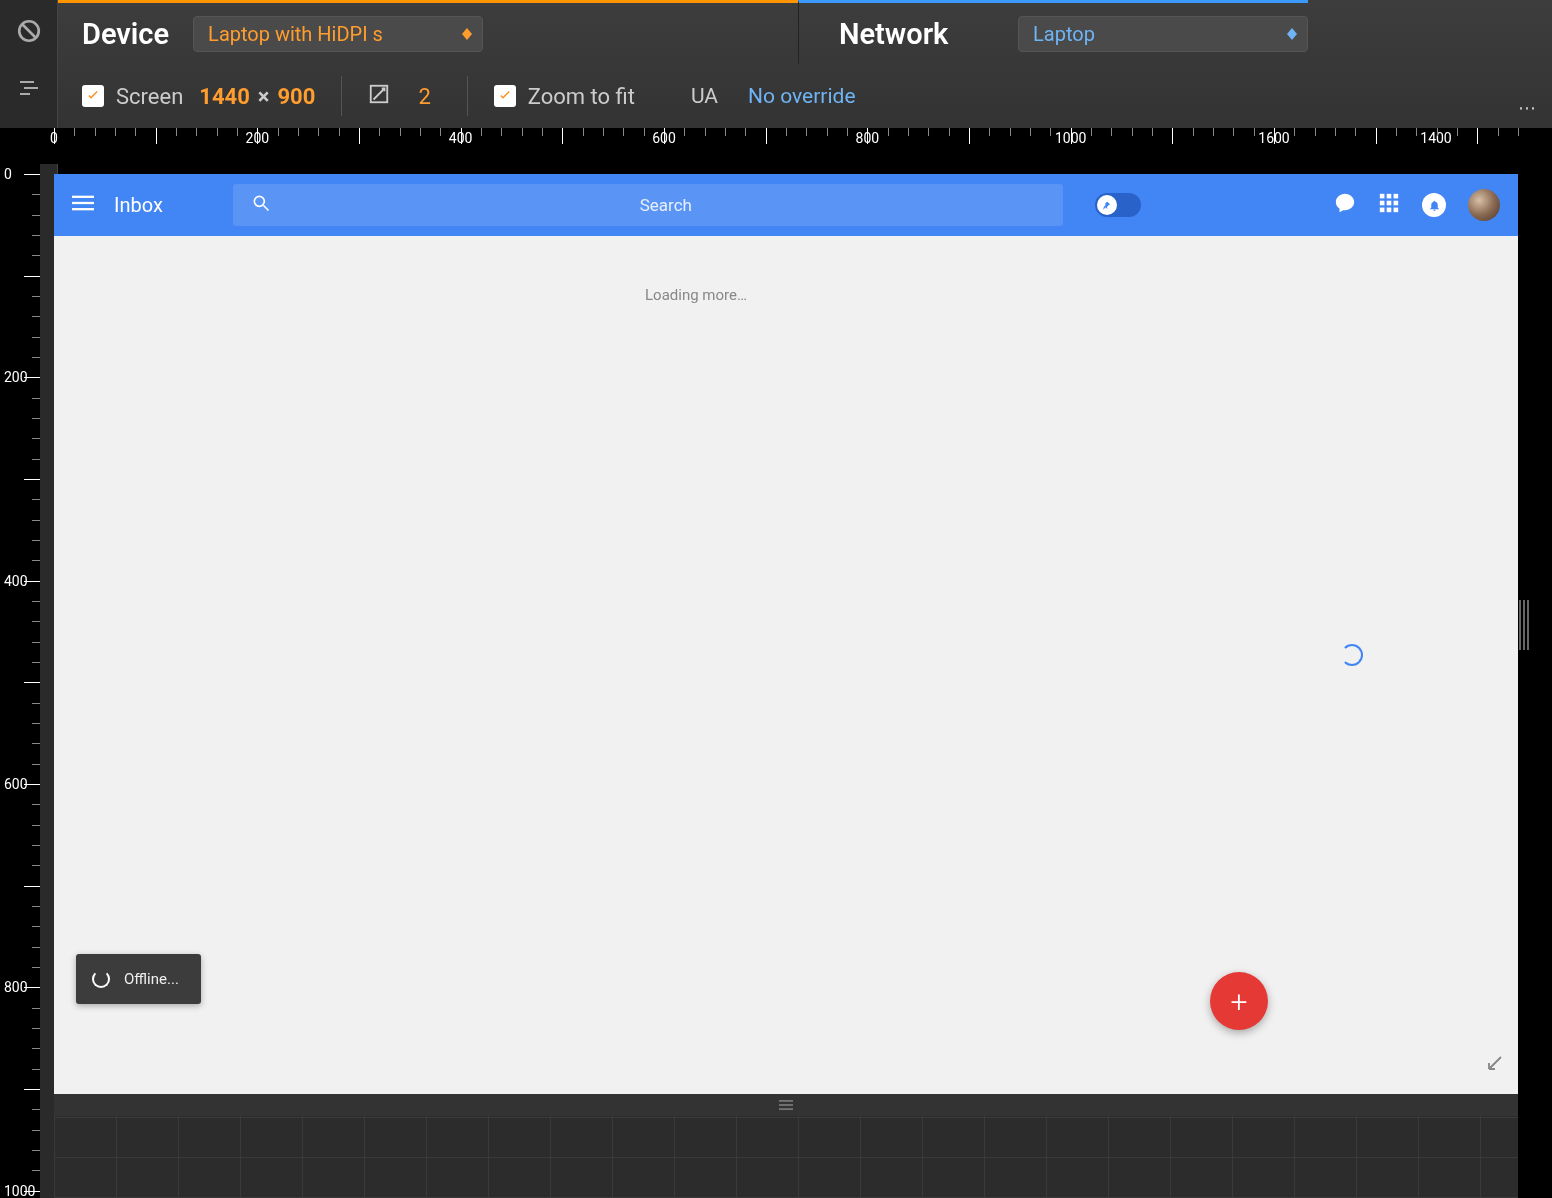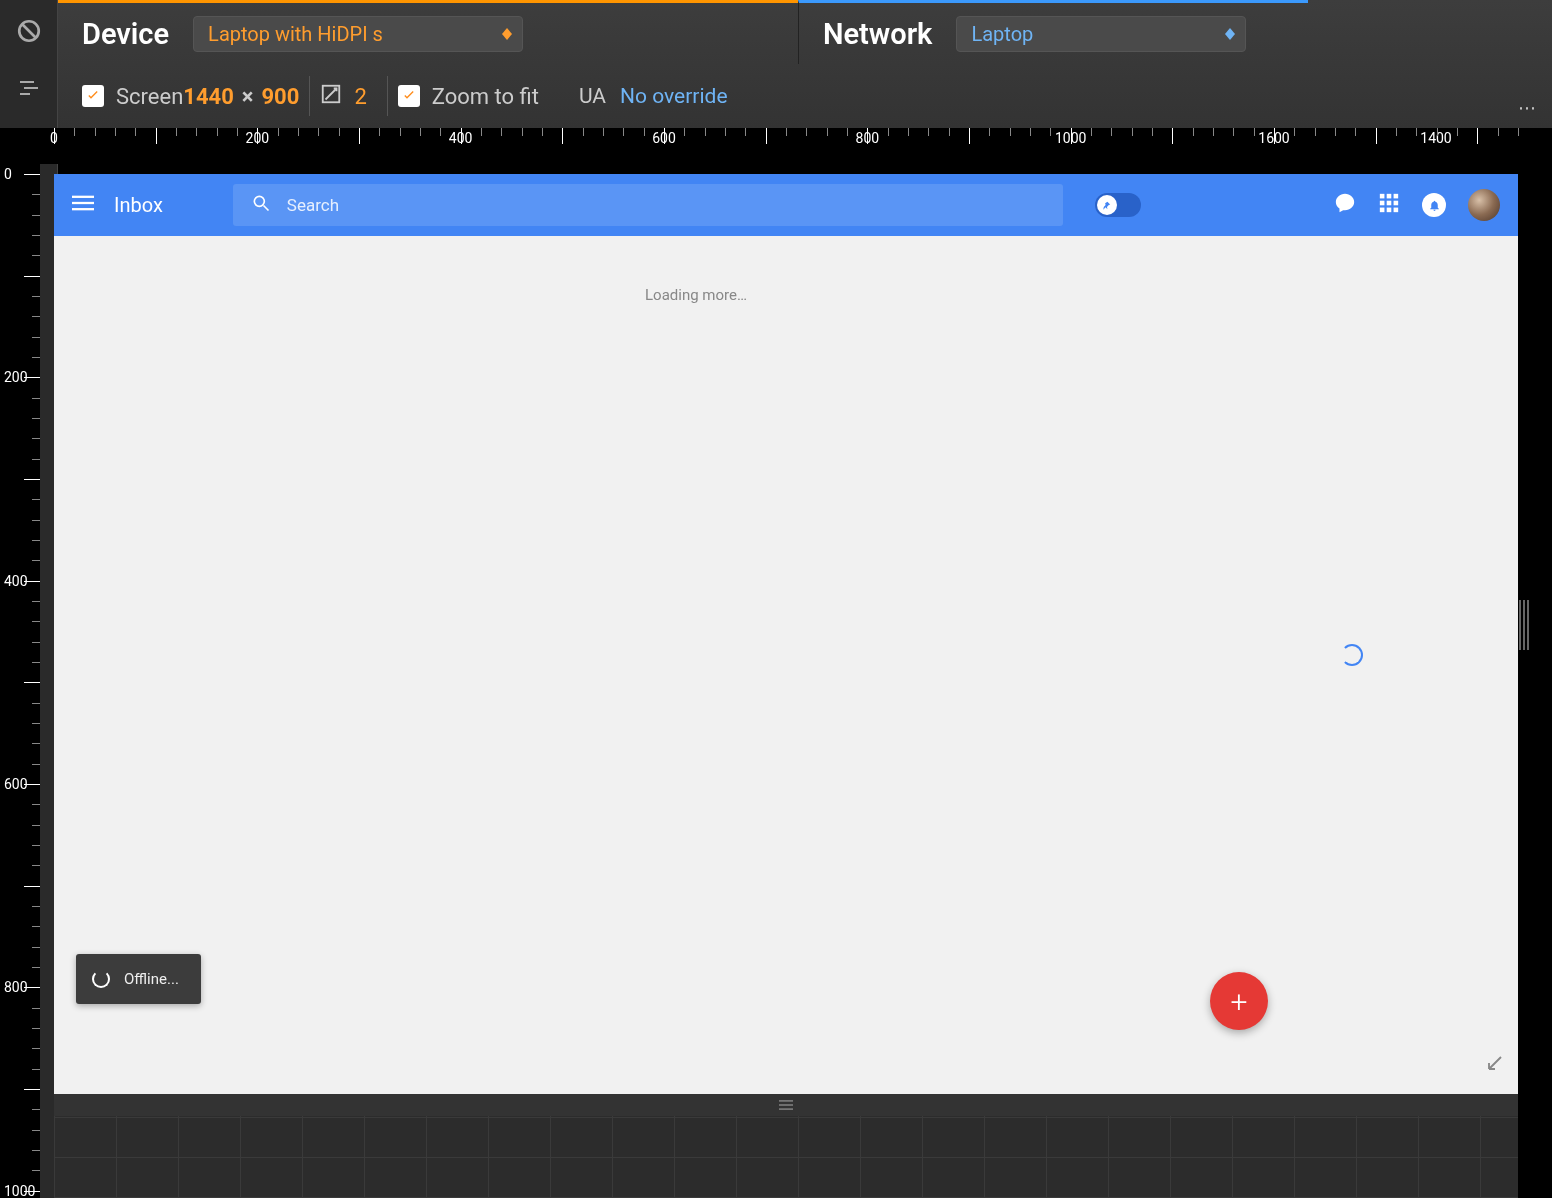--- a/index.html
+++ b/index.html
@@ -15,39 +15,39 @@
 
 
 .devtools-top {
   position: absolute; left: 58px; top: 0; right: 0; height: 128px;
   background: linear-gradient(#3d3d3d,#333);
 }
 .dt-row1 { position: absolute; top: 0; left: 0; right: 0; height: 64px; display: flex; align-items: center; }
 .dt-row2 { position: absolute; top: 64px; left: 0; right: 0; height: 64px; display: flex; align-items: center; }
 
 .dt-panel-device { width: 740px; height: 64px; display: flex; align-items: center; padding-left: 24px; border-top: 3px solid #ff9500; }
-.dt-panel-network { width: 510px; height: 64px; display: flex; align-items: center; padding-left: 24px; border-top: 3px solid #3b99fc; border-left: 1px solid #222; }
+.dt-panel-network { width: 510px; height: 64px; display: flex; align-items: center; padding-left: 40px; border-top: 3px solid #3b99fc; border-left: 1px solid #222; justify-content: space-between; }
 
 .dt-label { color: #fff; font-size: 29px; font-weight: 600; margin-right: 24px; }
 .dt-select {
   background: #4a4a4a; border: 1px solid #555; border-radius: 4px;
   height: 36px; display: flex; align-items: center; padding: 0 34px 0 14px;
   position: relative; font-size: 20px;
 }
-.dt-select.device { color: #ff9d2e; width: 330px; overflow: hidden; white-space: nowrap; }
+.dt-select.device { color: #ff9d2e; width: 290px; overflow: hidden; white-space: nowrap; }
 .dt-select.network { color: #6fb4f5; width: 290px; }
 .dt-select-arrows {
   position: absolute; right: 10px; top: 50%; transform: translateY(-50%);
   display: flex; flex-direction: column; line-height: 0;
 }
 .dt-select-arrows svg { width: 10px; height: 6px; }
 .dt-select.device .dt-select-arrows svg { fill: #ff9d2e; }
 .dt-select.network .dt-select-arrows svg { fill: #6fb4f5; }
 
-.dt-row2 { padding-left: 24px; }
+.dt-row2 { padding-left: 24px; gap: 16px; }
 .dt-check { display: flex; align-items: center; gap: 12px; }
 .dt-check .box {
   width: 22px; height: 22px; background: #fff; border-radius: 3px;
   display: flex; align-items: center; justify-content: center;
 }
 .dt-check .box svg { width: 16px; height: 16px; fill: #ff8c1a; }
 .dt-check .lbl { color: #ccc; font-size: 22px; }
 .dt-dims { color: #ff9d2e; font-size: 22px; font-weight: 700; }
 .dt-dims .x { color: #ccc; padding: 0 8px; }
 .dt-sep { width: 1px; height: 40px; background: #555; margin: 0 10px; }
@@ -88,21 +88,21 @@
   padding: 0 18px; gap: 20px; color: #fff;
 }
 .hamburger svg { width: 22px; height: 22px; fill: #fff; }
 .inbox-title { font-size: 20px; color: #fff; }
 .inbox-search {
   flex: 0 0 830px; height: 42px; background: #5a95f5; border-radius: 3px;
   display: flex; align-items: center; padding: 0 18px; gap: 16px; margin-left: 50px;
 }
 .inbox-search input {
   flex: 1; background: transparent; border: none; outline: none;
-  color: #4c1d95; font-size: 17px;
+  color: #4c1d95; font-size: 17px; text-align: center;
 }
 .inbox-search input::placeholder { color: rgba(255,255,255,0.85); }
 .inbox-search svg { width: 20px; height: 20px; fill: #fff; }
 
 .pin-toggle {
   width: 46px; height: 24px; background: #2962c9; border-radius: 12px;
   position: relative; margin-left: 12px;
 }
 .pin-toggle .knob {
   position: absolute; left: 2px; top: 2px; width: 20px; height: 20px;

